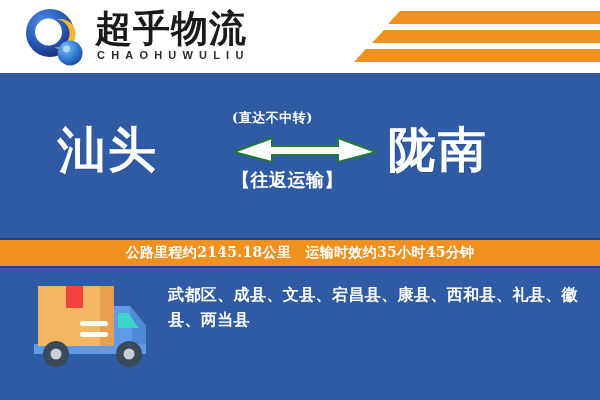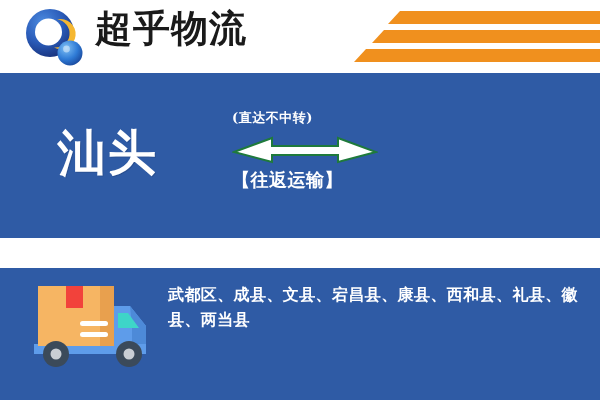--- a/index.html
+++ b/index.html
@@ -75,21 +75,21 @@
   .route-panel {
     position: absolute;
     left: 0; top: 73px;
     width: 600px;
     height: 165px;
     background: #2F5BA5;
   }
   .city {
     position: absolute;
     top: 50px;
-    font-family: Liberation Serif, serif;
+    font-family: Liberation Mono, monospace;
     font-size: 48px;
     font-weight: 700;
     color: #ffffff;
     line-height: 60px;
     white-space: nowrap;
     letter-spacing: 2px;
     text-shadow: 1px 1px 0 rgba(0,0,0,0.12);
   }
   .city-origin { left: 58px; }
   .city-dest   { left: 388px; }
@@ -203,20 +203,21 @@
         </defs>
         <circle cx="26" cy="25" r="24" fill="url(#gBig)"></circle>
         <circle cx="24.5" cy="24" r="13.5" fill="#ffffff"></circle>
         <path d="M33 11.5 A15 15 0 1 1 30 39.5 A13 13 0 1 0 33 11.5 Z" fill="#F5B731"></path>
         <circle cx="46" cy="45" r="12.5" fill="url(#gSmall)"></circle>
         <circle cx="42.5" cy="41" r="3.4" fill="#ffffff" opacity="0.45"></circle>
       </svg>
     </div>
 
     <div class="brand-cn">超乎物流</div>
+    <div class="brand-en">CHAOHUWULIU</div>
 
     <div class="stripes">
       <div class="stripe stripe-1"></div>
       <div class="stripe stripe-2"></div>
       <div class="stripe stripe-3"></div>
     </div>
   </div>
 
   <div class="route-panel">
 
@@ -227,22 +228,26 @@
 
       <div class="arrow-wrap">
         <svg width="146" height="32" viewBox="0 0 146 32" aria-hidden="true">
           <path d="M2 19 L40 5 L40 13 L106 13 L106 5 L144 19 L106 29 L106 22 L40 22 L40 29 Z" fill="#ffffff" stroke="#1F7A3C" stroke-width="2" stroke-linejoin="miter"></path>
         </svg>
       </div>
 
       <div class="note-bottom">【往返运输】</div>
     </div>
 
-  </div>
-
+    <div class="city city-dest">陇南</div>
+  </div>
+
+  <div class="info-bar">
+    <span class="info-text">公路里程约2145.18公里　运输时效约35小时45分钟</span>
+  </div>
 
   <div class="coverage-panel">
 
     <div class="truck-icon">
       <svg width="128" height="92" viewBox="0 0 128 92" aria-hidden="true">
 
         <path d="M86 26 L104 26 L120 46 L120 72 L86 72 Z" fill="#5E9CEA"></path>
 
         <path d="M104 26 L120 46 L120 72 L106 72 L106 46 Z" fill="#4D8AD8"></path>
 

